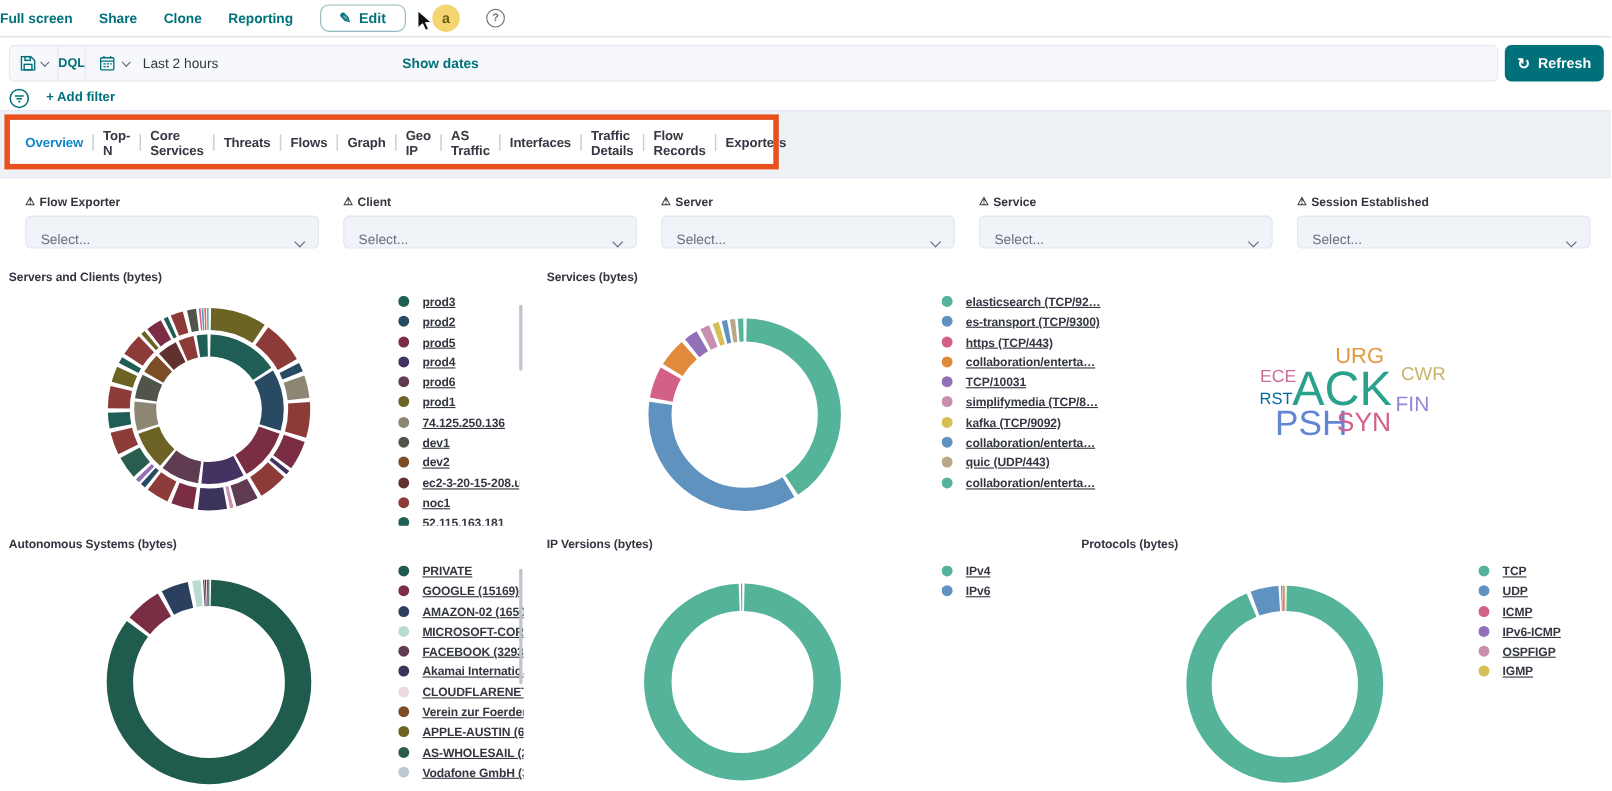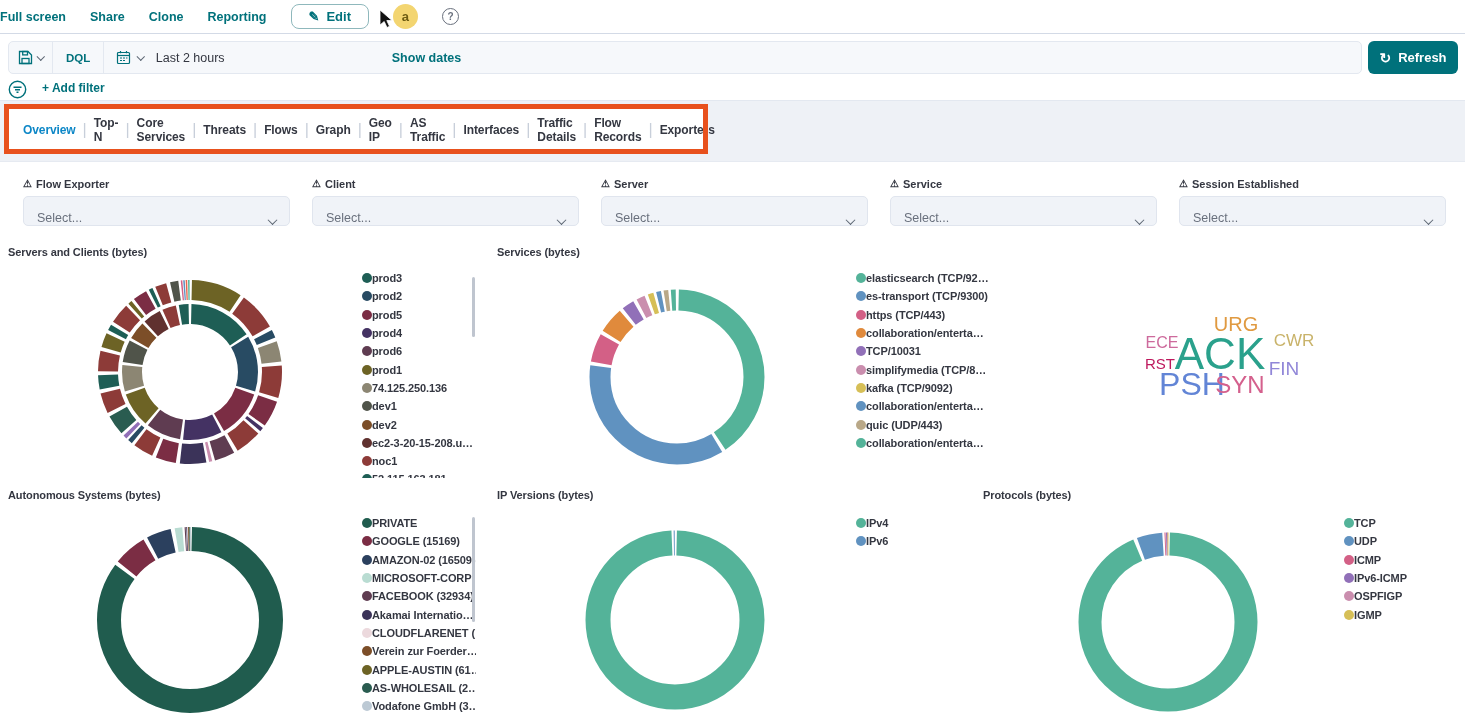--- a/index.html
+++ b/index.html
@@ -39,21 +39,21 @@
             background:#fff;cursor:pointer;}
 
   
   .searchbar{position:absolute;left:8px;top:41px;width:1354px;height:33px;background:#f6f8fb;
              border:1px solid #e3e8f0;border-radius:5px;display:flex;align-items:center;z-index:5;}
   .save-cell{height:100%;width:44px;border:none;border-right:1px solid #e3e8f0;background:transparent;
              display:flex;align-items:center;justify-content:center;gap:5px;cursor:pointer;}
   .search-input{flex:1;margin-left:14px;font-size:13px;color:#3a4150;background:transparent;border:none;
                 outline:none;font-family:inherit;}
   .search-input::placeholder{color:#8b93a3;}
-  .dql{font-size:11.5px;font-weight:700;color:var(--accent);margin:0 13px;cursor:pointer;text-align:right;}
+  .dql{font-size:11.5px;font-weight:700;color:var(--accent);margin:0 0;cursor:pointer;text-align:right;}
   .qdiv{width:1px;height:100%;background:#e3e8f0;}
   .cal-btn{display:flex;align-items:center;gap:7px;padding:0 12px;background:none;border:none;
            cursor:pointer;height:100%;}
   .time-range{width:236px;font-size:12.5px;color:#343741;cursor:pointer;}
   .show-dates{font-size:12.5px;font-weight:700;color:var(--accent);margin-right:14px;cursor:pointer;}
   .refresh-btn{position:absolute;left:1368px;top:41px;width:90px;height:33px;background:var(--accent);
                color:#fff;border:none;border-radius:6px;font-size:13px;font-weight:700;display:flex;
                align-items:center;justify-content:center;gap:7px;cursor:pointer;font-family:inherit;z-index:5;}
   .refresh-icon{font-size:14px;line-height:1;}
   .filter-circle{position:absolute;left:8px;top:80px;width:19px;height:19px;background:none;border:none;
@@ -93,21 +93,21 @@
   .t-as{left:8px;top:489px;} .t-ip{left:497px;top:489px;} .t-pr{left:983px;top:489px;}
   .donut{position:absolute;z-index:1;}
   .d-sc{left:90px;top:272px;} .d-sv{left:587px;top:287px;}
   .d-as{left:95px;top:525px;} .d-ip{left:580px;top:525px;} .d-pr{left:1073px;top:527px;}
   .legend{position:absolute;overflow:hidden;z-index:2;}
   .l-sc{left:362px;top:269px;width:110px;height:209px;}
   .l-sv{left:856px;top:269px;width:145px;height:209px;}
   .l-as{left:362px;top:514px;width:114px;height:205px;}
   .l-ip{left:856px;top:514px;width:110px;height:60px;}
   .l-pr{left:1344px;top:514px;width:118px;height:120px;}
-  .legend-item{display:flex;align-items:center;gap:0;height:18.3px;cursor:pointer;}
+  .legend-item{display:flex;gap:12px;height:18.3px;cursor:pointer;text-decoration:underline;}
   .legend-dot{width:10px;height:10px;border-radius:50%;flex:0 0 10px;}
   .legend-label{font-size:11px;font-weight:700;color:#343741;white-space:nowrap;letter-spacing:-0.1px;}
   .scrollbar{position:absolute;width:3px;background:#bfc5cf;border-radius:2px;z-index:3;}
   .sb-sc{left:472px;top:277px;height:60px;}
   .sb-as{left:472px;top:517px;height:105px;}
   .tagcloud{position:absolute;z-index:1;}
   .tc{left:1130px;top:300px;width:200px;height:112px;}
   .tag-word{position:absolute;transform:translate(-50%,-50%);font-weight:400;line-height:1;
             white-space:nowrap;cursor:pointer;}
   .cursor{position:absolute;left:380px;top:10px;z-index:50;}
@@ -524,16 +524,16 @@
   <div class="scrollbar sb-as"></div>
 
   <div class="tagcloud tc">
       <span class="tag-word" style="left: 45%; top: 48%; font-size: 44px; color: rgb(42, 161, 140);">ACK</span>
       <span class="tag-word" style="left: 31%; top: 75%; font-size: 32px; color: rgb(98, 133, 214);">PSH</span>
       <span class="tag-word" style="left: 55%; top: 76%; font-size: 24px; color: rgb(212, 96, 141);">SYN</span>
       <span class="tag-word" style="left: 53%; top: 21%; font-size: 20px; color: rgb(224, 154, 65);">URG</span>
       <span class="tag-word" style="left: 77%; top: 61%; font-size: 19px; color: rgb(145, 135, 216);">FIN</span>
       <span class="tag-word" style="left: 82%; top: 36%; font-size: 17px; color: rgb(201, 179, 106);">CWR</span>
       <span class="tag-word" style="left: 16%; top: 38%; font-size: 16px; color: rgb(205, 106, 156);">ECE</span>
-      <span class="tag-word" style="left: 15%; top: 56%; font-size: 15px; color: #be185d;">RST</span>
+      <span class="tag-word" style="left: 15%; top: 56%; font-size: 15px; color: #0369a1;">RST</span>
     </div>
 
 </div>
 
 </body></html>

